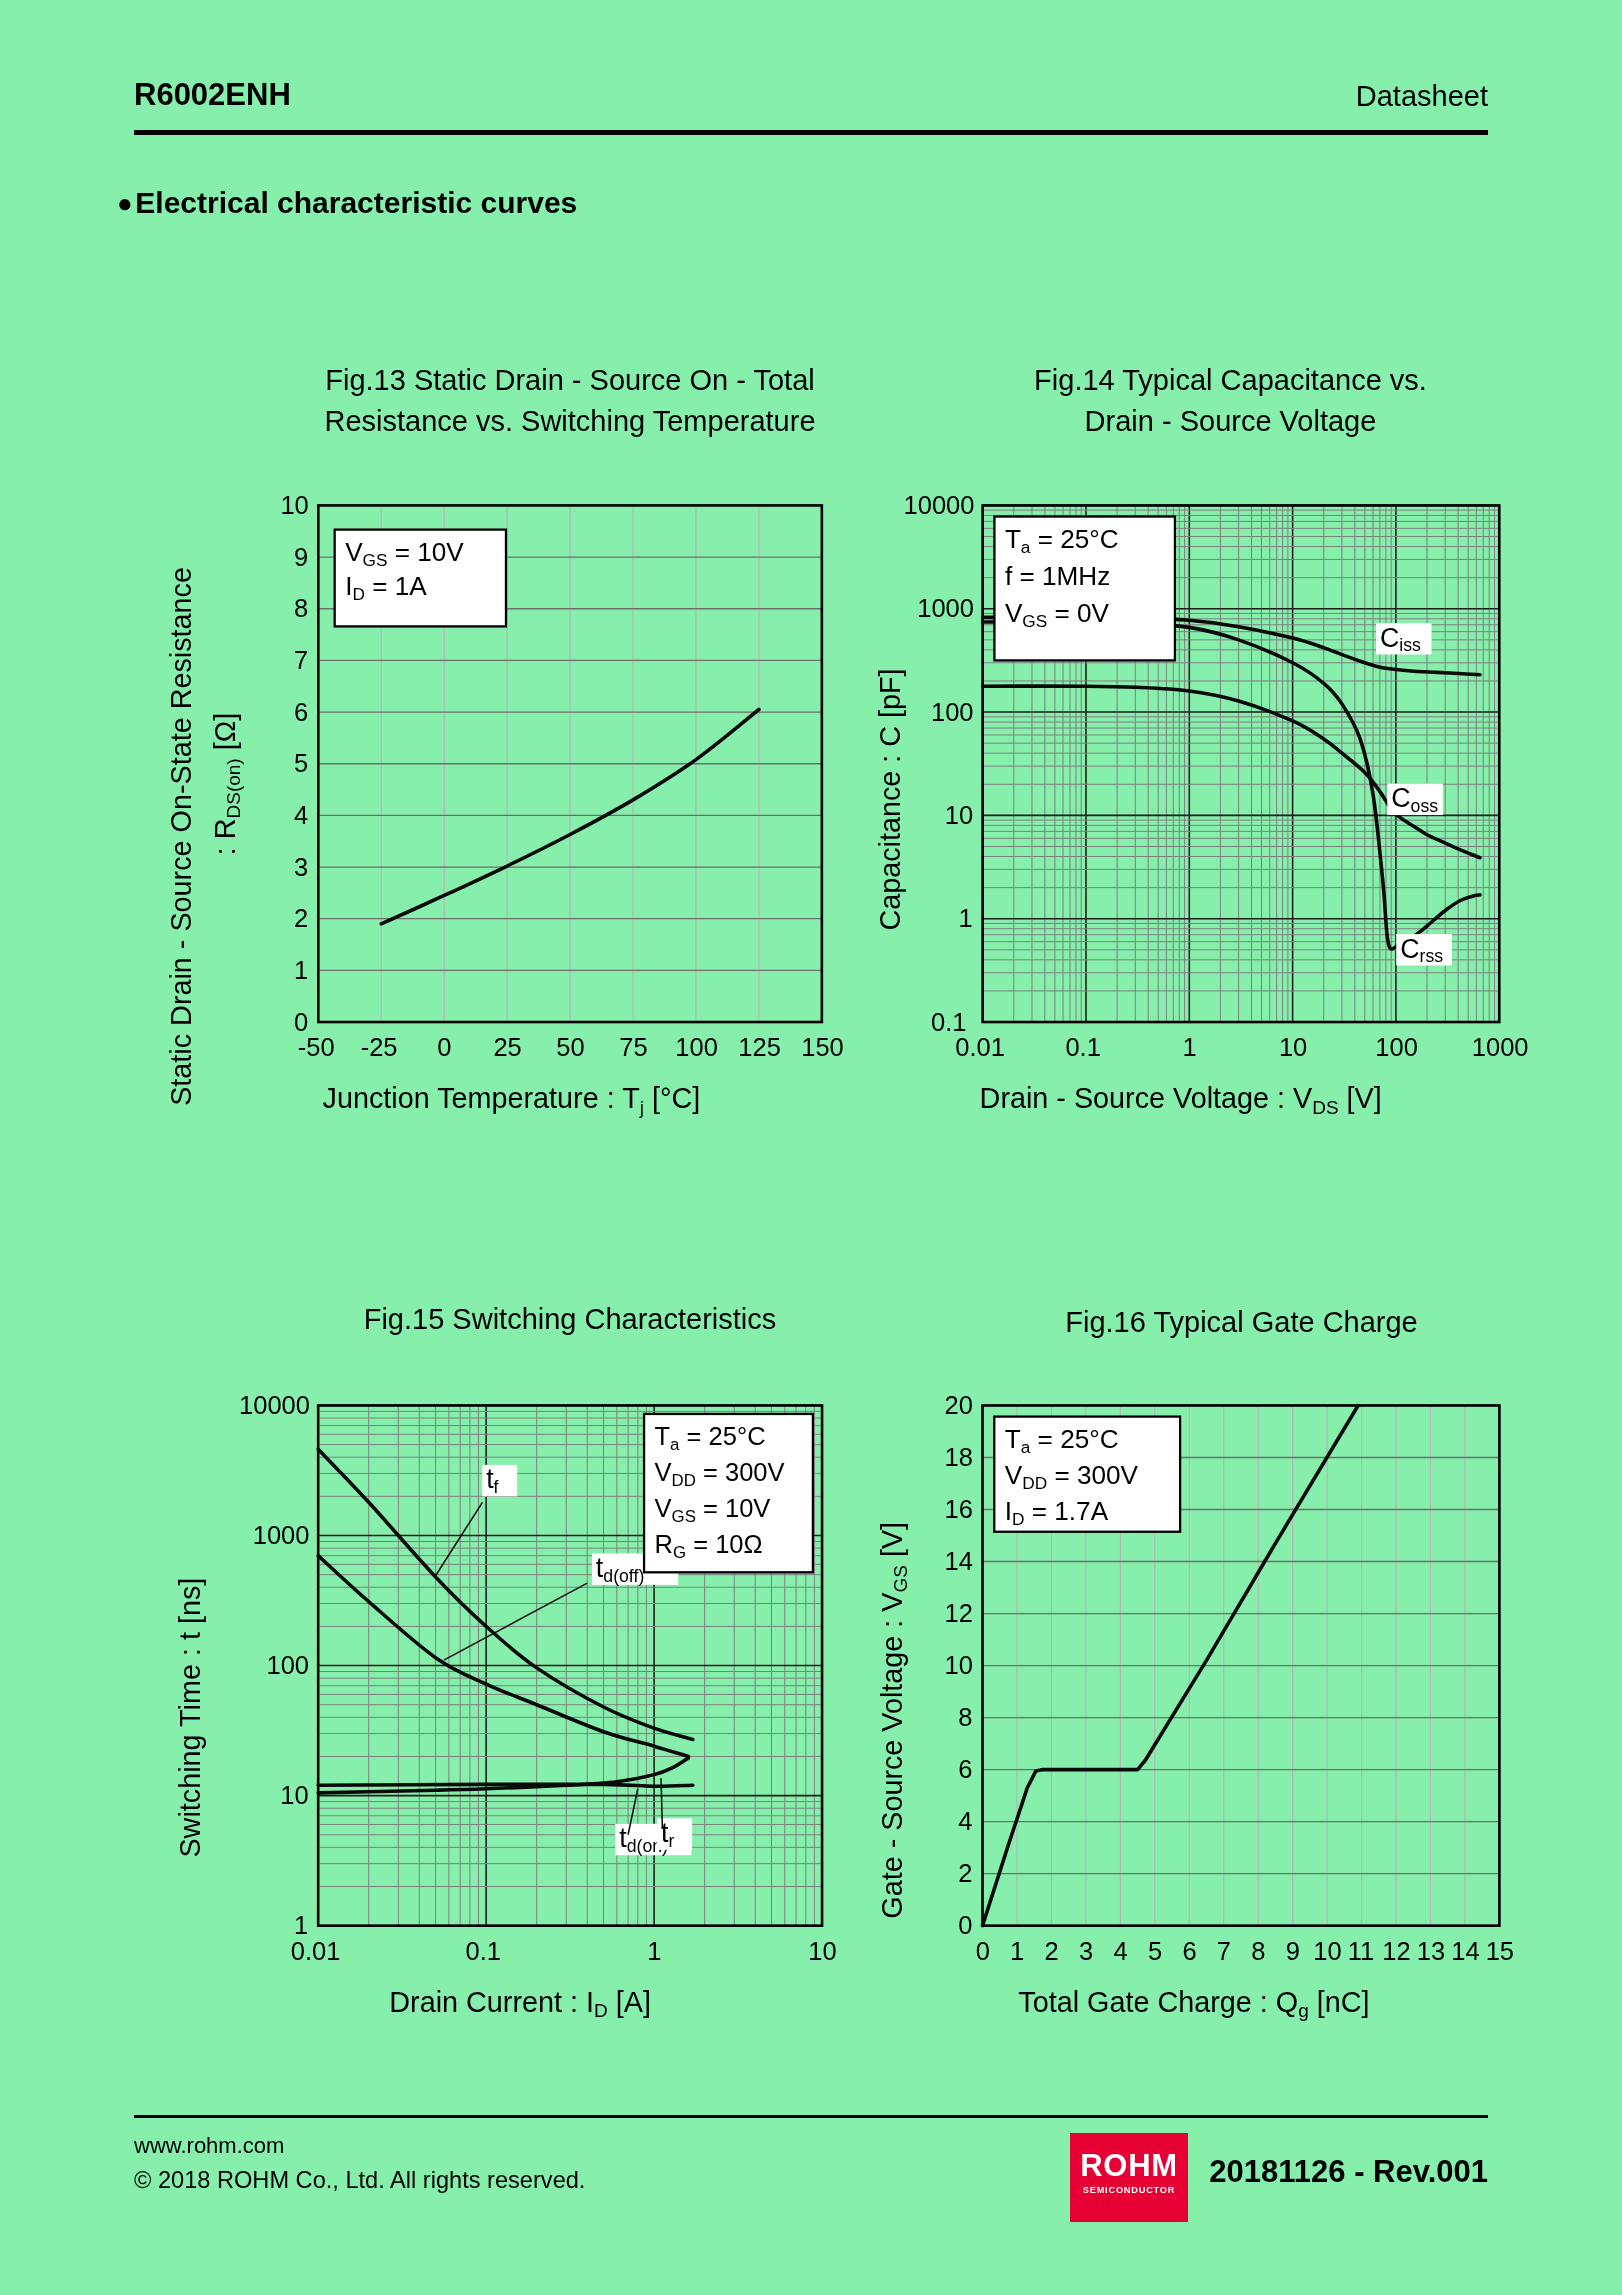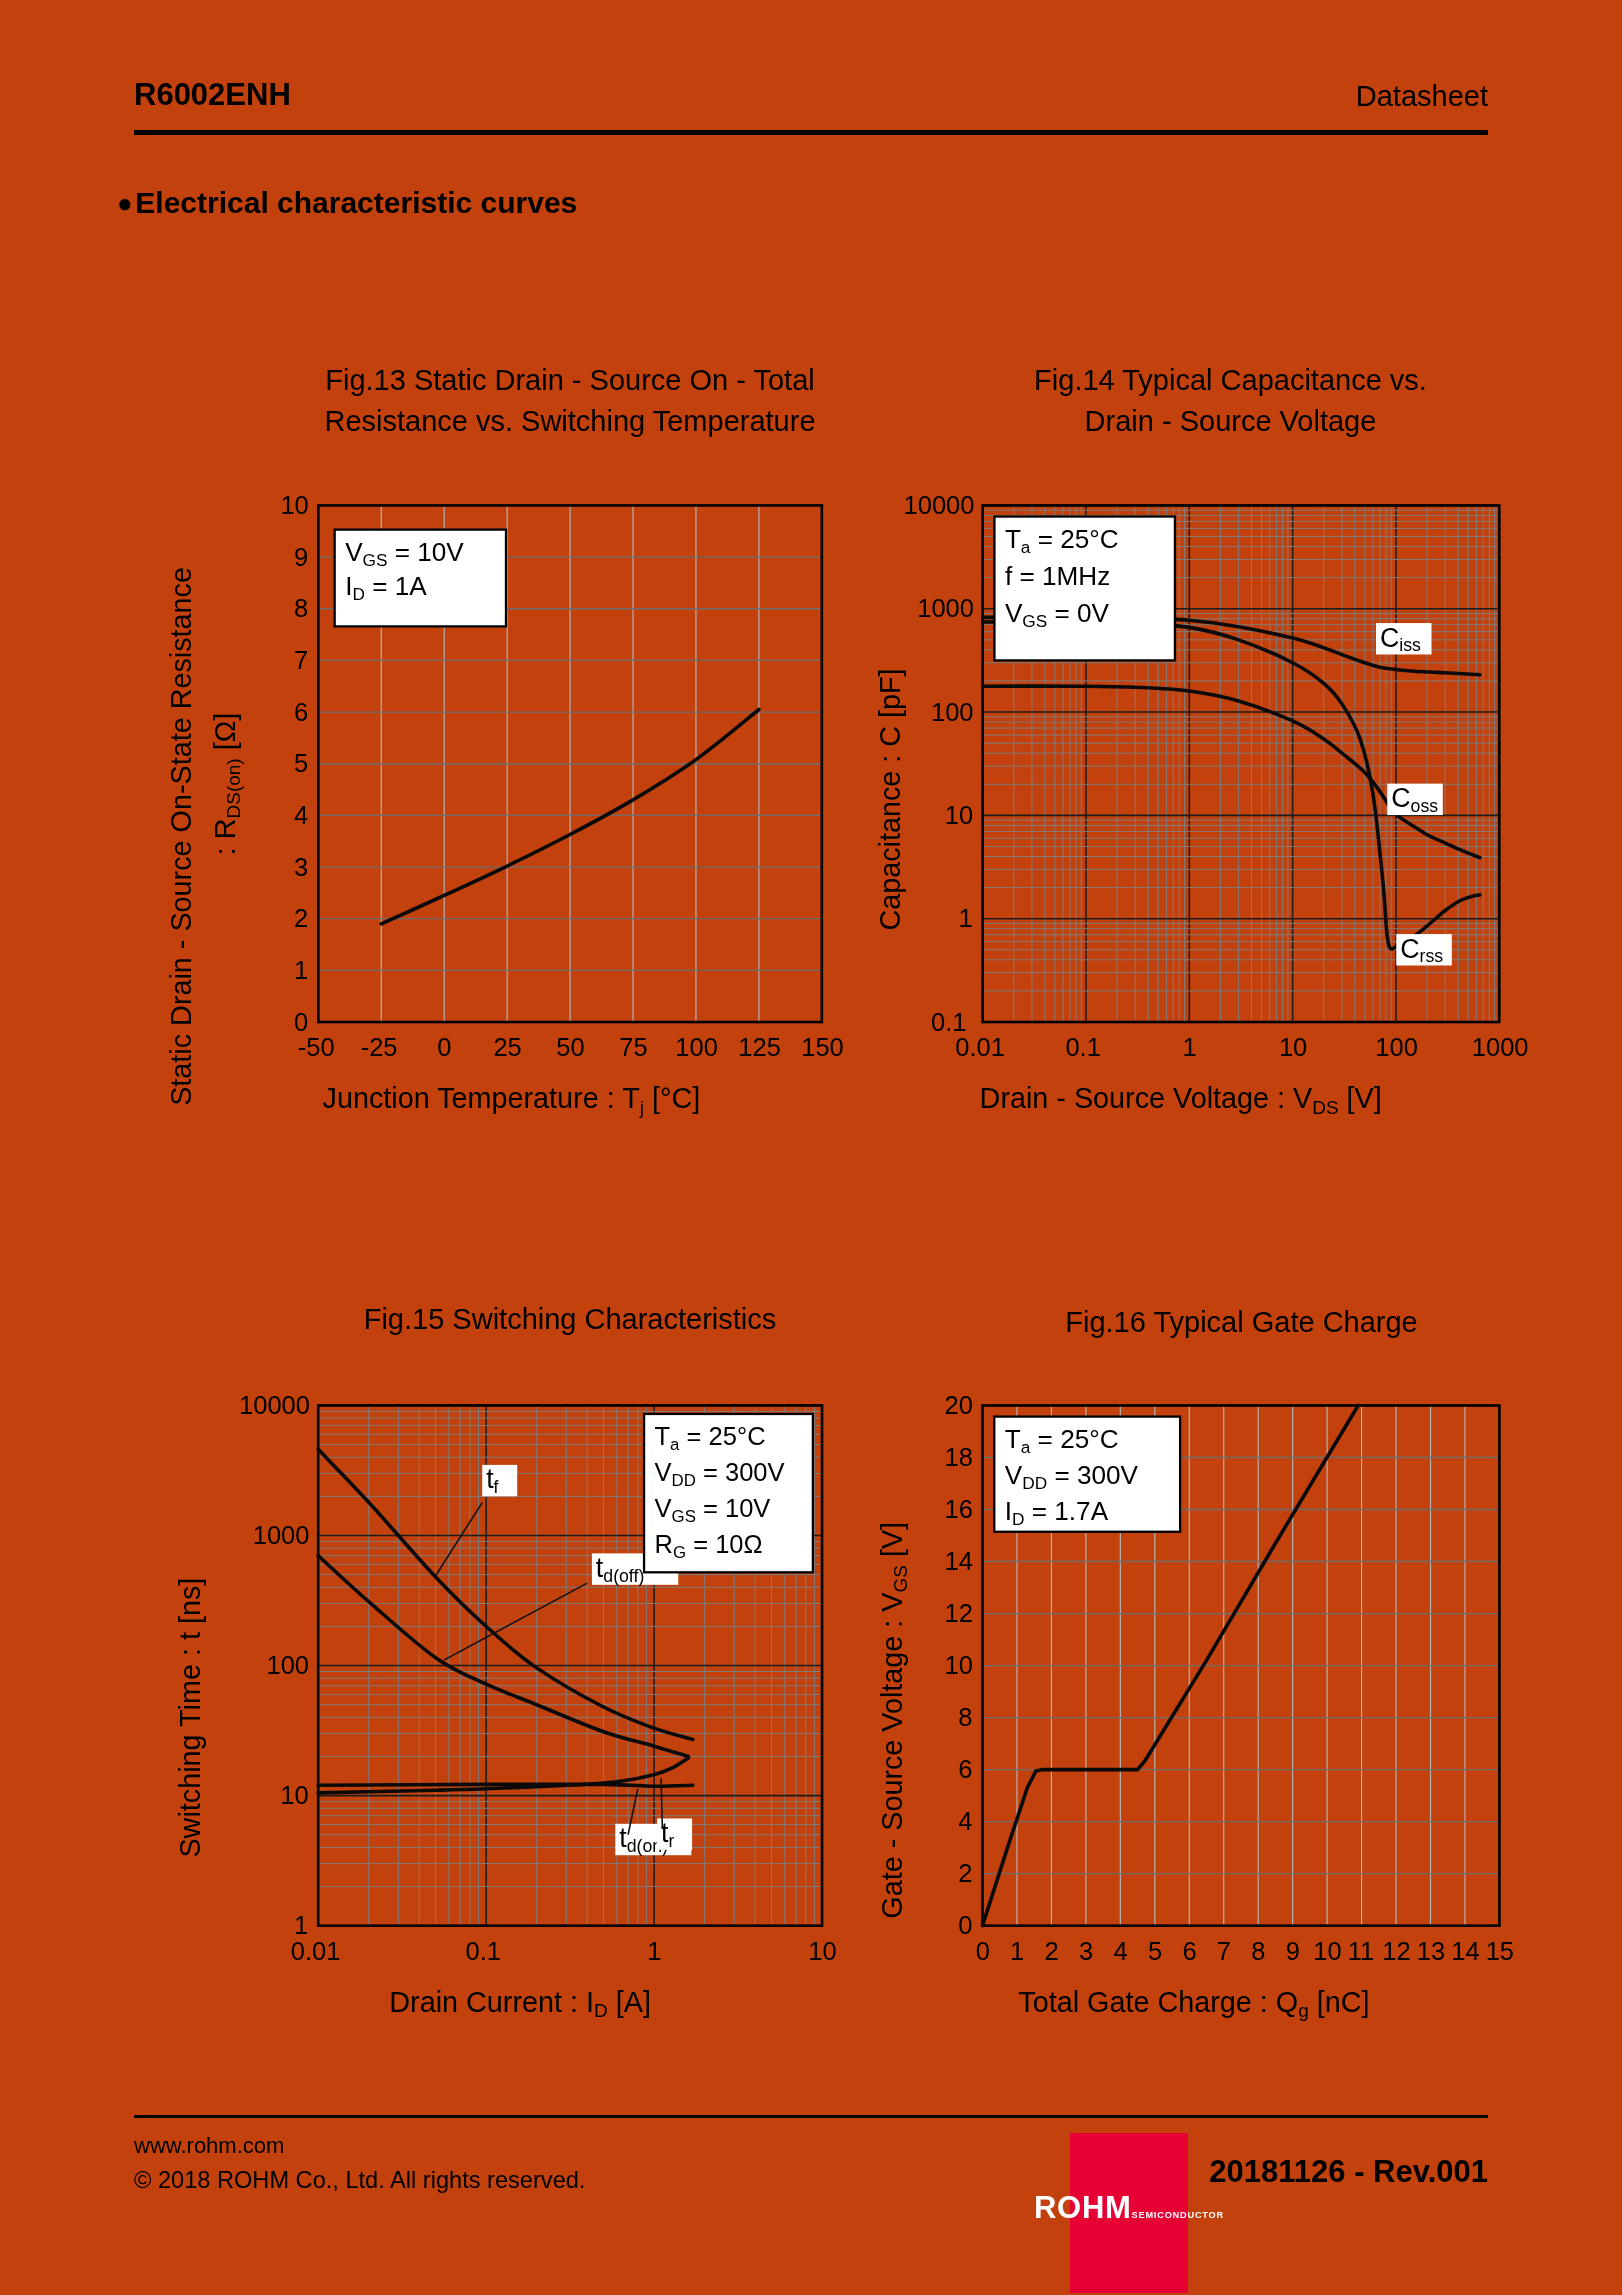--- a/index.html
+++ b/index.html
@@ -1,17 +1,17 @@
 <!DOCTYPE html>
 <html style="font-size:10.5px"><head>
 <meta charset="utf-8">
 <style>
   html,body{margin:0;padding:0;background:#888;}
   .page{
-    position:relative; width:1622px; height:2295px; background:#c2410c;
+    position:relative; width:1622px; height:2295px; background:#86efac;
     font-family:"Liberation Sans", sans-serif; color:#000; overflow:hidden;
   }
   .abs{position:absolute;}
   .hdr-part{left:134px; top:77px; font-size:31px; font-weight:bold;}
   .hdr-doc{top:80px; right:134px; font-size:29px;}
   .hdr-rule{left:134px; top:130px; width:1354px; height:4.6px; background:#000;}
   .section-heading{left:117px; top:186px; font-size:30px; font-weight:bold;}
   .section-heading .bullet{font-size:26px; vertical-align:1.3px; margin-right:2.6px;}
   .fig{position:absolute;}
   #fig13{left:108px; top:308px; width:733px; height:929px;}
@@ -23,22 +23,22 @@
   #fig14 .fig-title{left:104px; width:517px; top:41px;}
   #fig15 .fig-title{left:170px; width:504px; top:41px;}
   #fig16 .fig-title{left:115px; width:517px; top:44px;}
   .chart{position:absolute; left:0;}
   #fig13 .chart, #fig14 .chart{top:157px;}
   #fig15 .chart, #fig16 .chart{top:118px;}
   .ftr-rule{left:134px; top:2115px; width:1354px; height:2.6px; background:#000;}
   .ftr-url{left:134px; top:2133px; font-size:22px;}
   .ftr-copy{left:134px; top:2167px; font-size:23.6px;}
   .ftr-page{left:0; right:0; top:2166px; text-align:center; font-size:25px;}
-  .logo{left:1070px; top:2133px; width:118px; height:160px; background:#e60033;
-        display:flex; align-items:center; justify-content:center;text-align:right;}
+  .logo{left:1070px; top:2133px; width:118px; height:89px; background:#e60033;
+        display:flex; flex-direction:column; align-items:center; justify-content:center;text-align:right;}
   .logo .l1{color:#fff; font-size:31px; font-weight:bold; letter-spacing:0.7px; line-height:30px; margin-top:-9.2px;}
   .logo .l2{color:#fff; font-size:9.2px; font-weight:bold; letter-spacing:0.8px; margin-top:3.9px;}
   .ftr-rev{right:134px; top:2154px; font-size:31px; font-weight:bold;}
 </style>
 </head>
 <body>
 
 <div class="page">
 
   <div class="abs hdr-part">R6002ENH</div>

